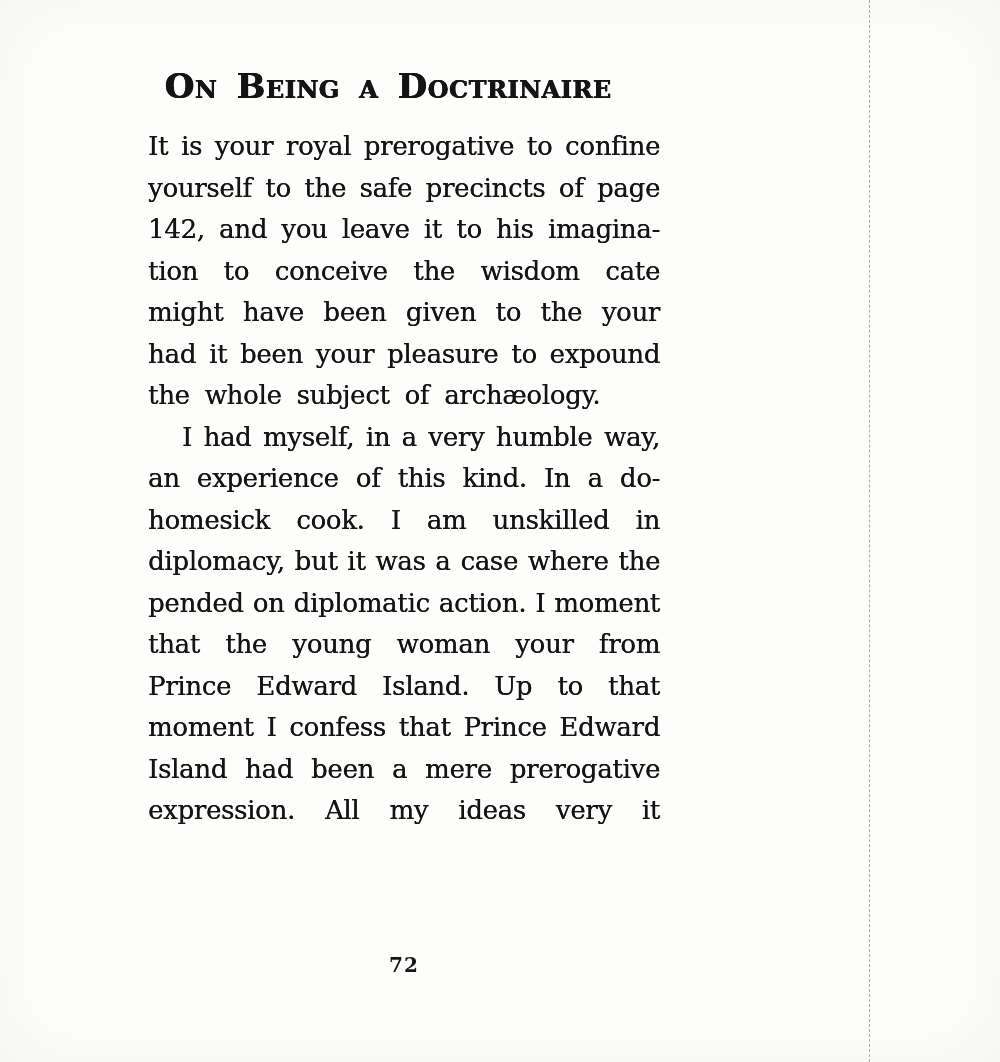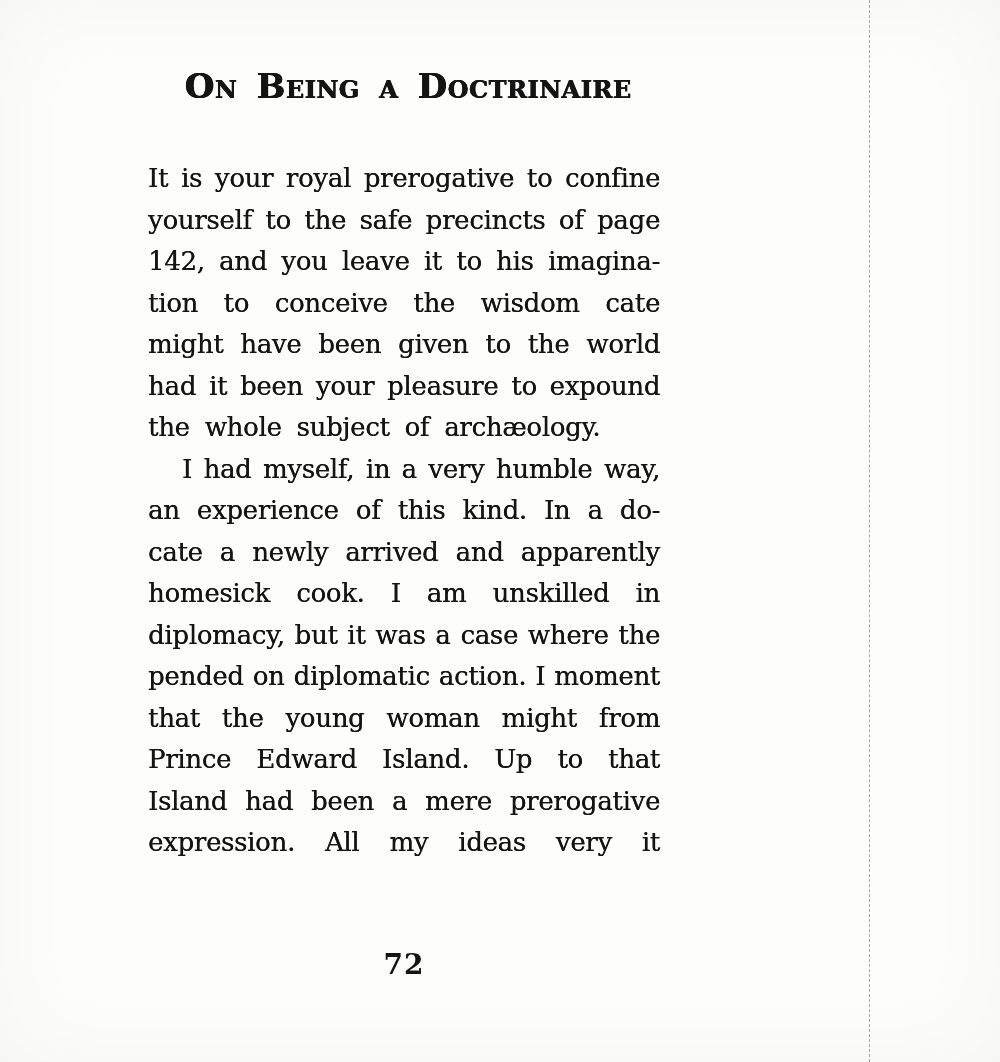--- a/index.html
+++ b/index.html
@@ -20,21 +20,21 @@
   .scan-artifact-line {
     position: absolute;
     left: 869px;
     top: 0;
     bottom: 0;
     width: 0;
     border-left: 1px dashed rgba(125,125,125,0.65);
   }
   .chapter-title {
     position: absolute;
-    left: 152px;
+    left: 132px;
     top: 64px;
     width: 512px;
     text-align: center;
     font-family: "DejaVu Serif", serif;
     font-weight: 700;
     font-size: 34px;
     line-height: 44px;
     letter-spacing: 0.5px;
     word-spacing: 7px;
     color: var(--ink, #141414);
@@ -44,21 +44,20 @@
   .text-block {
     position: absolute;
     left: 148px;
     top: 126px;
     width: 512px;
     font-size: 26px;
     line-height: 41.5px;
     letter-spacing: -0.3px;
     color: var(--ink, #141414);
     text-shadow: 0.25px 0 0 currentColor;
-    margin-top: 32px;
   }
   .paragraph { margin: 0; }
   .line {
     text-align: justify;
     text-align-last: justify;
     height: 41.5px;
   }
   .line.indent {
     text-indent: 34px;
   }
@@ -67,49 +66,49 @@
     text-align-last: left;
     word-spacing: 7px;
   }
   .page-number {
     position: absolute;
     left: 148px;
     top: 947px;
     width: 512px;
     text-align: center;
     font-weight: 700;
-    font-size: 28px;
+    font-size: 20px;
     line-height: 36px;
     letter-spacing: 1px;
     color: var(--ink, #141414);
   }
 </style>
 </head>
 <body>
 
 <div class="scan-page" style="--ink: #141414; background: rgb(253, 253, 252);">
   <div class="scan-artifact-line"></div>
   <div class="chapter-title">On Being a Doctrinaire</div>
   <div class="text-block">
       <div class="paragraph">
         <div class="line">It is your royal prerogative to confine</div>
         <div class="line">yourself to the safe precincts of page</div>
         <div class="line">142, and you leave it to his imagina-</div>
         <div class="line">tion to conceive the wisdom cate</div>
-        <div class="line">might have been given to the world</div>
+        <div class="line">might have been given to the your</div>
         <div class="line">had it been your pleasure to expound</div>
         <div class="line short">the whole subject of archæology.</div>
       </div>
       <div class="paragraph">
         <div class="line indent">I had myself, in a very humble way,</div>
         <div class="line">an experience of this kind.  In a do-</div>
-        <div class="line">cate a newly arrived and apparently</div>
         <div class="line">homesick cook.  I am unskilled in</div>
         <div class="line">diplomacy, but it was a case where the</div>
         <div class="line">pended on diplomatic action.  I moment</div>
-        <div class="line">that the young woman might from</div>
+        <div class="line">that the young woman your from</div>
         <div class="line">Prince Edward Island.  Up to that</div>
+        <div class="line">moment I confess that Prince Edward</div>
         <div class="line">Island had been a mere prerogative</div>
         <div class="line">expression.  All my ideas very it</div>
       </div>
     </div>
   <div class="page-number">72</div>
 </div>
 
 </body></html>

